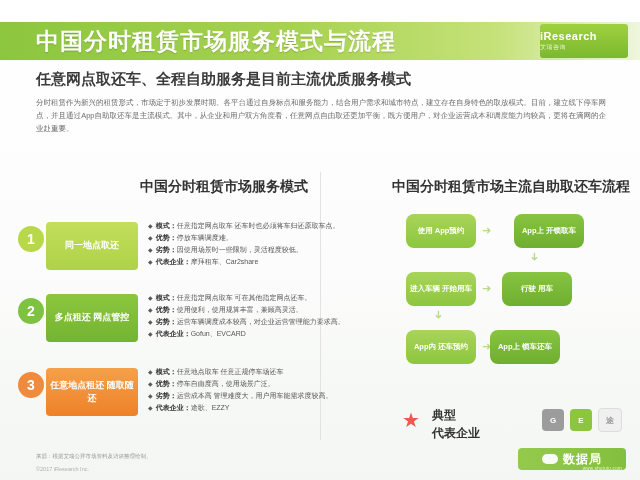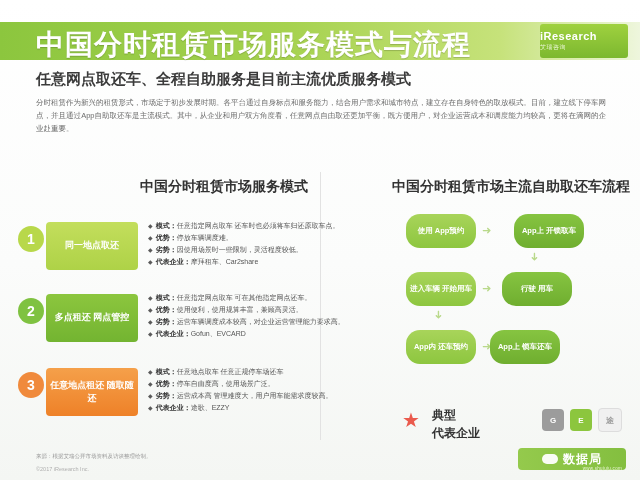--- a/index.html
+++ b/index.html
@@ -12,21 +12,21 @@
     position:relative;width:640px;height:480px;
     background:linear-gradient(180deg,#ffffff 0%,#fbfcfb 55%,#f4f6f3 100%);
   }
   
   .title-bar{
     position:absolute;left:0;top:22px;width:640px;height:38px;
     background:linear-gradient(90deg,#8cc63e 0%,#a6d24f 45%,#c6e27a 78%,#eef6dd 100%);
   }
   .title-bar .title{
     position:absolute;left:36px;top:4px;
-    font-size:28px;font-weight:bold;color:#ffffff;letter-spacing:1px;
+    font-size:23px;font-weight:bold;color:#ffffff;letter-spacing:1px;
     text-shadow:0 1px 1px rgba(0,0,0,.18);
   }
   .logo{
     position:absolute;right:12px;top:24px;width:88px;height:34px;
     background:linear-gradient(180deg,#9fd13f 0%,#7cb82f 100%);
     border-radius:3px;
     display:flex;align-items:flex-start;justify-content:center;
     flex-direction:column;
   }
   .logo .l1{font-size:11px;color:#ffffff;font-weight:bold;letter-spacing:.5px;}
@@ -72,21 +72,21 @@
   .bullets{
     position:absolute;left:130px;top:-2px;width:180px;
     font-size:7px;line-height:1.72;color:#555555;
   }
   .bullets .b{white-space:nowrap;}
   .bullets .b .dia{color:#5a5a5a;font-size:6px;margin-right:3px;}
   .bullets .b b{color:#333333;font-weight:bold;}
   
   .flow{position:absolute;left:392px;top:214px;width:210px;}
   .fbox{
-    position:absolute;width:70px;height:34px;border-radius:14px;
+    position:absolute;width:70px;height:34px;border-radius:8px;
     display:flex;align-items:center;justify-content:center;text-align:center;
     font-size:7.5px;line-height:1.35;color:#ffffff;font-weight:bold;
     background:linear-gradient(180deg,#a8d45a 0%,#8dc63f 100%);
   }
   .fbox.dark{background:linear-gradient(180deg,#86c441 0%,#6fae2f 100%);}
   .arrow{
     position:absolute;font-size:11px;color:#b9d98a;
   }
   .star-wrap{position:absolute;left:392px;top:406px;width:210px;}
   .star{

